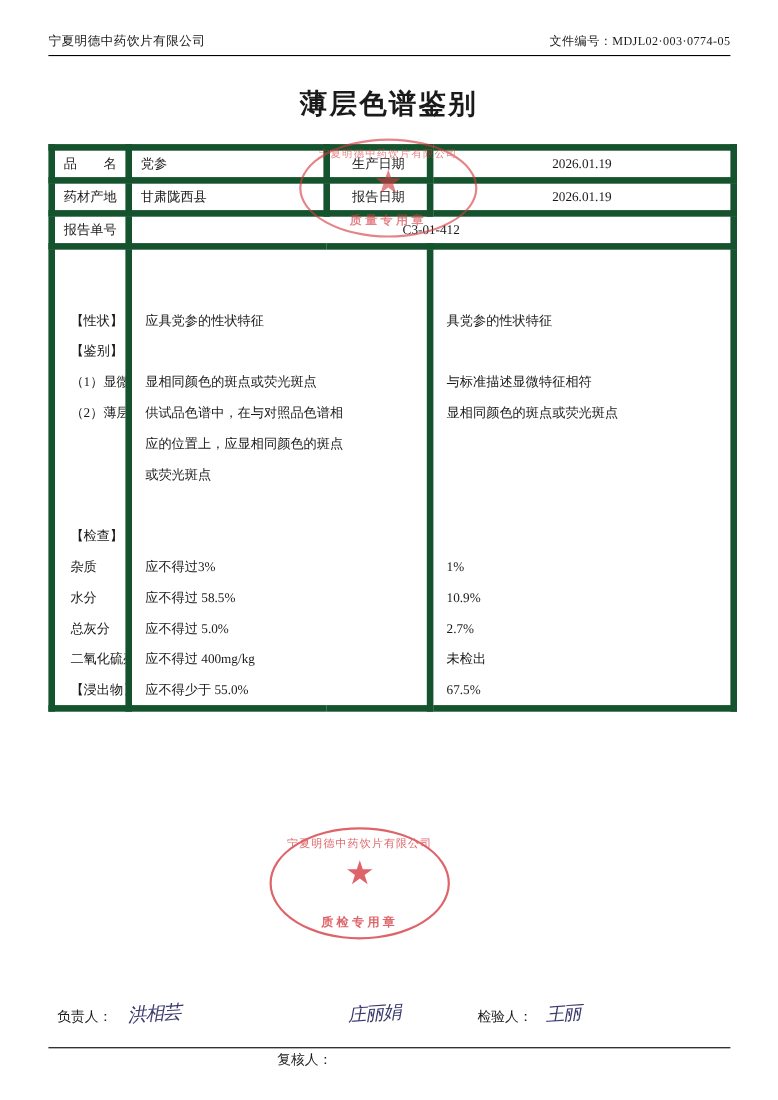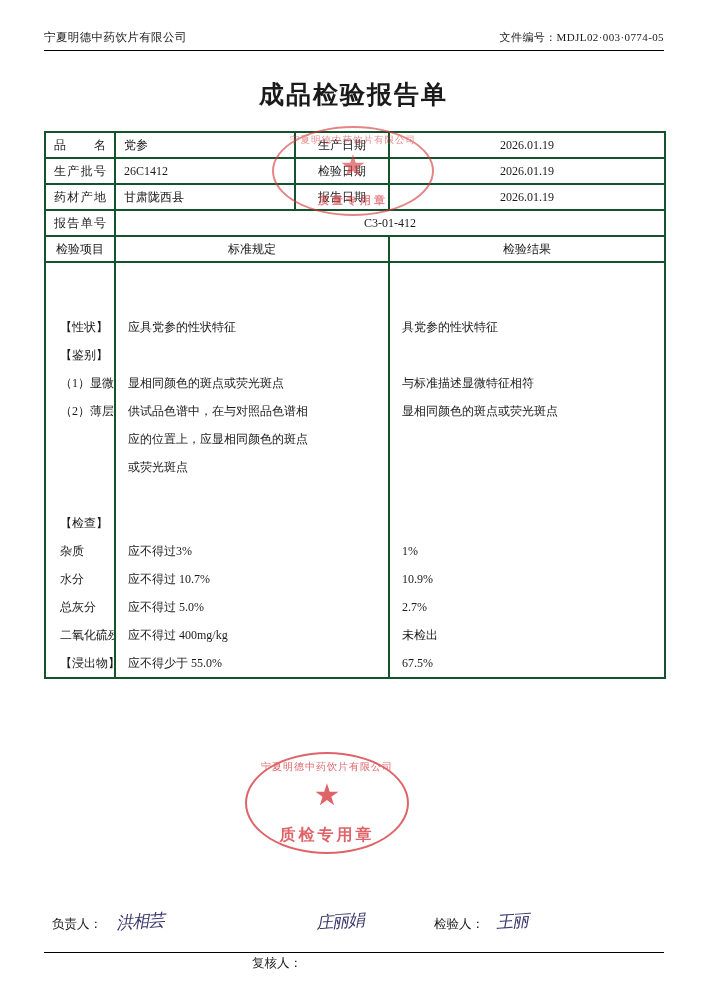--- a/index.html
+++ b/index.html
@@ -58,21 +58,21 @@
   
   table.main {
     position: absolute;
     left: 44px;
     top: 131px;
     width: 620px;
     border-collapse: collapse;
     table-layout: fixed;
   }
   table.main td {
-    border: 2px solid #14532d;
+    border: 6px solid #14532d;
     font-size: 12px;
     padding: 0 8px;
     vertical-align: middle;
     height: 24px;
     line-height: 16px;
     margin-top: 28px;
   }
   td.lbl {
     width: 70px;
     text-align: justify;
@@ -209,76 +209,65 @@
     font-size: 10px;
     letter-spacing: 1px;
     white-space: nowrap;
   }
   .stamp .bottom-text {
     position: absolute;
     left: 0;
     bottom: 6px;
     width: 100%;
     text-align: center;
-    font-size: 16px;
+    font-size: 11px;
     letter-spacing: 3px;
     font-weight: bold;
   }
   .stamp-top .arc-text { font-size: 9.5px; }
   .stamp-top .bottom-text { font-size: 11px; }
 </style>
 </head>
 <body>
 
 <div class="page">
 
   <div class="header-row">
     <div class="company">宁夏明德中药饮片有限公司</div>
     <div class="docno">文件编号：MDJL02·003·0774-05</div>
   </div>
   <div class="header-rule"></div>
 
-  <div class="doc-title">成品检验报告单</div>
+  <div class="doc-title">薄层色谱鉴别</div>
 
   <table class="main">
     <colgroup>
       <col style="width:70px">
       <col style="width:180px">
       <col style="width:94px">
       <col style="width:276px">
     </colgroup>
     <tbody>
       <tr>
         <td class="lbl">品　名</td>
         <td class="val">党参</td>
         <td class="lbl2">生产日期</td>
         <td class="val2">2026.01.19</td>
       </tr>
       <tr>
-        <td class="lbl">生产批号</td>
-        <td class="val">26C1412</td>
-        <td class="lbl2">检验日期</td>
-        <td class="val2">2026.01.19</td>
-      </tr>
-      <tr>
         <td class="lbl">药材产地</td>
         <td class="val">甘肃陇西县</td>
         <td class="lbl2">报告日期</td>
         <td class="val2">2026.01.19</td>
       </tr>
       <tr>
         <td class="lbl">报告单号</td>
         <td class="center" colspan="3">C3-01-412</td>
       </tr>
 
-      <tr class="colhead">
-        <td colspan="1" style="width:206px">检验项目</td>
-        <td colspan="2">标准规定</td>
-        <td>检验结果</td>
-      </tr>
 
       <tr>
         <td class="body-cell col-item" colspan="1">
           <div class="body-inner">
             <div class="line"></div>
             <div class="line">【性状】</div>
             <div class="line">【鉴别】</div>
             <div class="line">（1）显微鉴别</div>
             <div class="line">（2）薄层色谱鉴别</div>
             <div class="line"></div>
@@ -297,21 +286,21 @@
             <div class="line"></div>
             <div class="line">应具党参的性状特征</div>
             <div class="line"></div>
             <div class="line">显相同颜色的斑点或荧光斑点</div>
             <div class="line">供试品色谱中，在与对照品色谱相</div>
             <div class="line">应的位置上，应显相同颜色的斑点</div>
             <div class="line">或荧光斑点</div>
             <div class="line"></div>
             <div class="line"></div>
             <div class="line">应不得过3%</div>
-            <div class="line">应不得过 10.7%</div>
+            <div class="line">应不得过 58.5%</div>
             <div class="line">应不得过 5.0%</div>
             <div class="line">应不得过 400mg/kg</div>
             <div class="line">应不得少于 55.0%</div>
           </div>
         </td>
         <td class="body-cell col-res">
           <div class="body-inner">
             <div class="line"></div>
             <div class="line">具党参的性状特征</div>
             <div class="line"></div>

